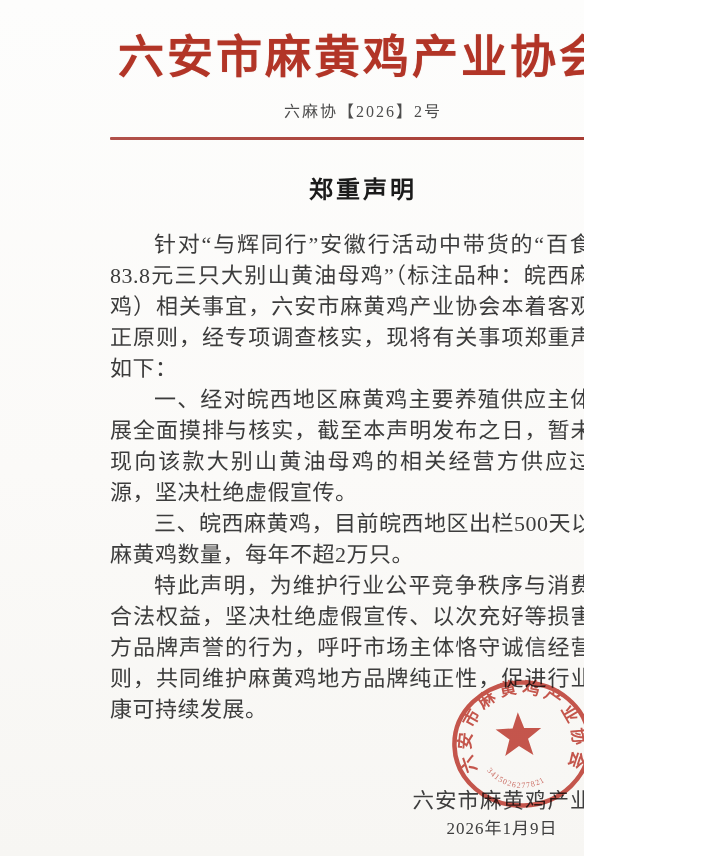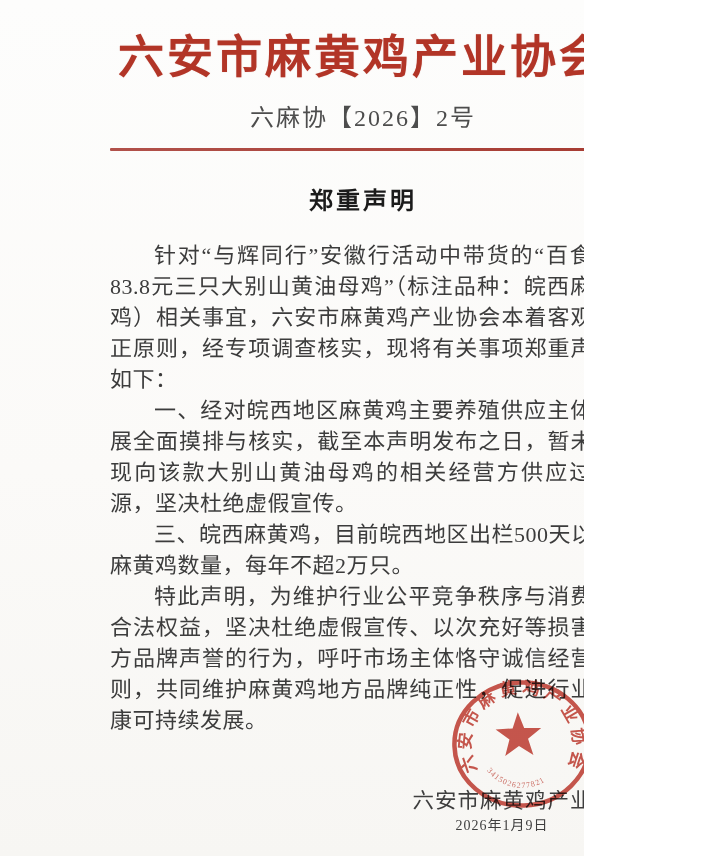--- a/index.html
+++ b/index.html
@@ -21,21 +21,21 @@
     font-size:46px;
     font-weight:bold;
     letter-spacing:3px;
     color:#b23527;
     text-shadow:0 0 1px rgba(178,53,39,.35);
     white-space:nowrap;
   }
   .doc-no{
     margin-top:12px;
     text-align:center;
-    font-size:24px;
+    font-size:16px;
     letter-spacing:2px;
     color:#4d4d4d;
   }
   .red-rule{
     margin-top:15px;
     height:3px;
     background:linear-gradient(to right,#b1514a 0%,#a73c33 96%,#55302b 100%);
     border-radius:1px;
   }
   .statement-title{
@@ -58,21 +58,21 @@
     letter-spacing:.5px;
     color:#3c3c3c;
   }
   .sign-org{
     position:absolute;top:783px;left:385px;width:280px;
     text-align:center;font-size:21.5px;letter-spacing:1px;color:#3e3e3e;
     z-index:1;
   }
   .sign-date{
     position:absolute;top:814px;left:362px;width:280px;
-    text-align:center;font-size:14px;letter-spacing:1px;color:#3e3e3e;
+    text-align:center;font-size:17px;letter-spacing:1px;color:#3e3e3e;
     z-index:1;
   }
   .seal{
     position:absolute;left:447px;top:675px;width:150px;height:142px;
     z-index:2;
     mix-blend-mode:multiply;
     opacity:.9;
     transform:rotate(-2deg);
   }
   .seal svg{display:block;width:100%;height:100%;}

